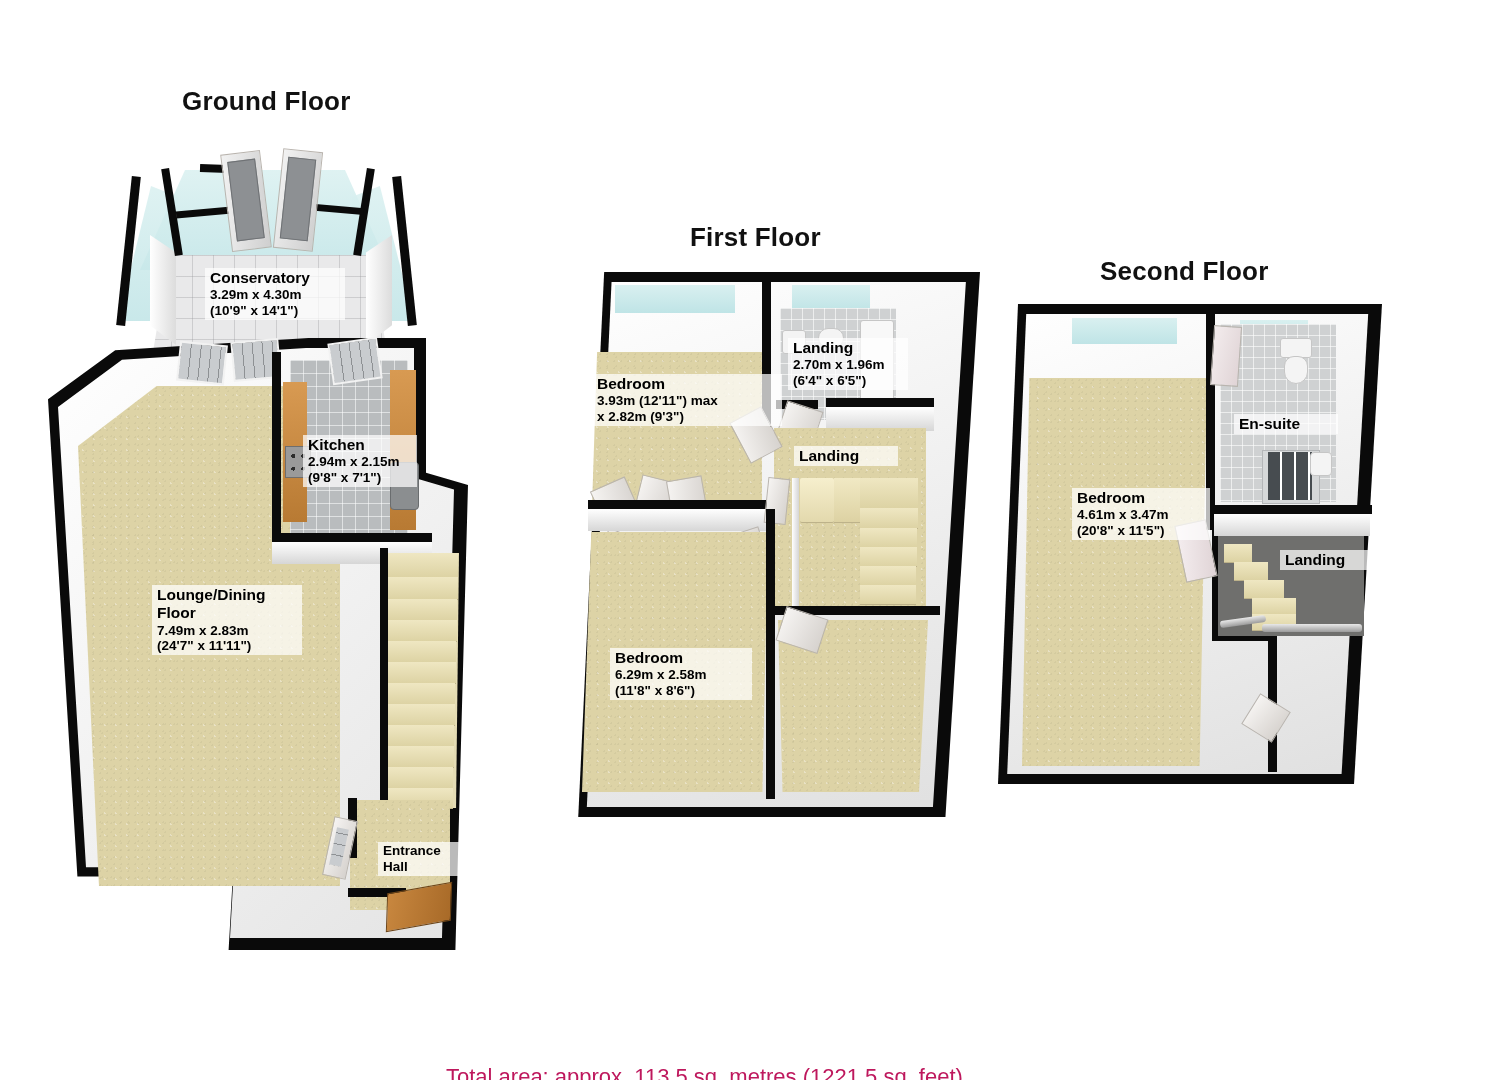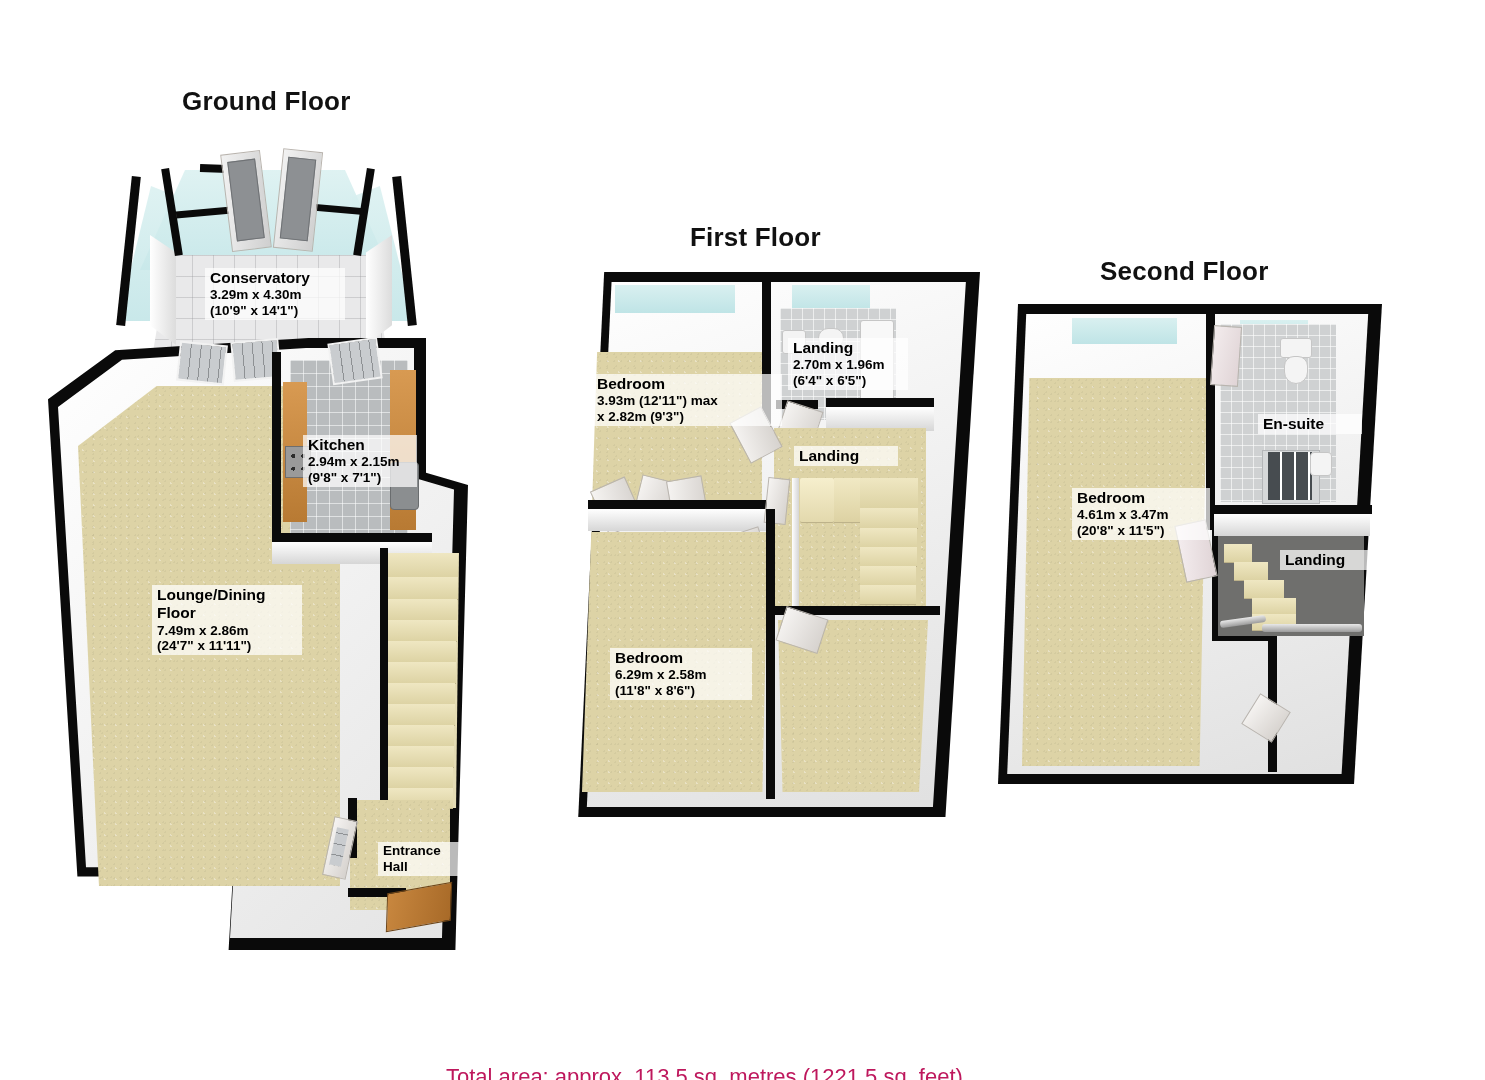--- a/index.html
+++ b/index.html
@@ -151,21 +151,21 @@
 
   <div class="rlabel" style="left:303px;top:435px;width:104px;">
     <span class="rname">Kitchen</span>
     <span class="rdim">2.94m x 2.15m</span>
     <span class="rdim">(9'8" x 7'1")</span>
   </div>
 
   <div class="rlabel" style="left:152px;top:585px;width:140px;">
     <span class="rname">Lounge/Dining</span>
     <span class="rname">Floor</span>
-    <span class="rdim">7.49m x 2.86m</span>
+    <span class="rdim">7.49m x 2.83m</span>
     <span class="rdim">(24'7" x 11'11")</span>
   </div>
 
   <div class="stairs" style="left:385px;top:553px;width:74px;height:255px;
               clip-path:polygon(4% 0,100% 0,96% 100%,0 100%);"></div>
   <div style="position:absolute;left:385px;top:553px;width:74px;height:255px;">
     <div class="step" style="left:3px;top:0;width:70px;height:24px;"></div>
     <div class="step" style="left:3px;top:24px;width:70px;height:22px;"></div>
     <div class="step" style="left:3px;top:46px;width:69px;height:21px;"></div>
     <div class="step" style="left:3px;top:67px;width:69px;height:21px;"></div>
@@ -303,21 +303,21 @@
 
   <div class="glass" style="position:absolute;left:278px;top:320px;width:68px;height:22px;"></div>
   <div class="floorpatch tile-bath" style="left:258px;top:324px;width:116px;height:178px;"></div>
   <div class="fixture" style="left:318px;top:338px;width:30px;height:18px;"></div>
   <div class="fixture" style="left:322px;top:356px;width:22px;height:26px;border-radius:10px 10px 12px 12px;"></div>
   <div style="position:absolute;left:300px;top:450px;width:56px;height:52px;background:#d6d8d9;
               border:1px solid #b4b6b8;"></div>
   <div style="position:absolute;left:306px;top:452px;width:44px;height:48px;
               background:repeating-linear-gradient(90deg,#474c50 0 12px,#ffffff 12px 14px);"></div>
   <div class="fixture" style="left:348px;top:452px;width:20px;height:22px;border-radius:4px;"></div>
-  <div class="rlabel" style="left:272px;top:414px;width:94px;margin-left:24px;">
+  <div class="rlabel" style="left:272px;top:414px;width:94px;">
     <span class="rname">En-suite</span>
   </div>
   <div class="door" style="left:250px;top:326px;width:26px;height:58px;transform:rotate(4deg);
               background:linear-gradient(100deg,#f3eced,#e0d4d6);"></div>
   <div class="wall" style="left:250px;top:505px;width:160px;height:9px;"></div>
   <div class="innerwall h" style="left:252px;top:514px;width:156px;height:22px;"></div>
 
   <div class="floorpatch" style="left:256px;top:536px;width:146px;height:100px;background:#6f6f6d;"></div>
   <div class="rlabel" style="left:318px;top:550px;width:80px;">
     <span class="rname">Landing</span>

